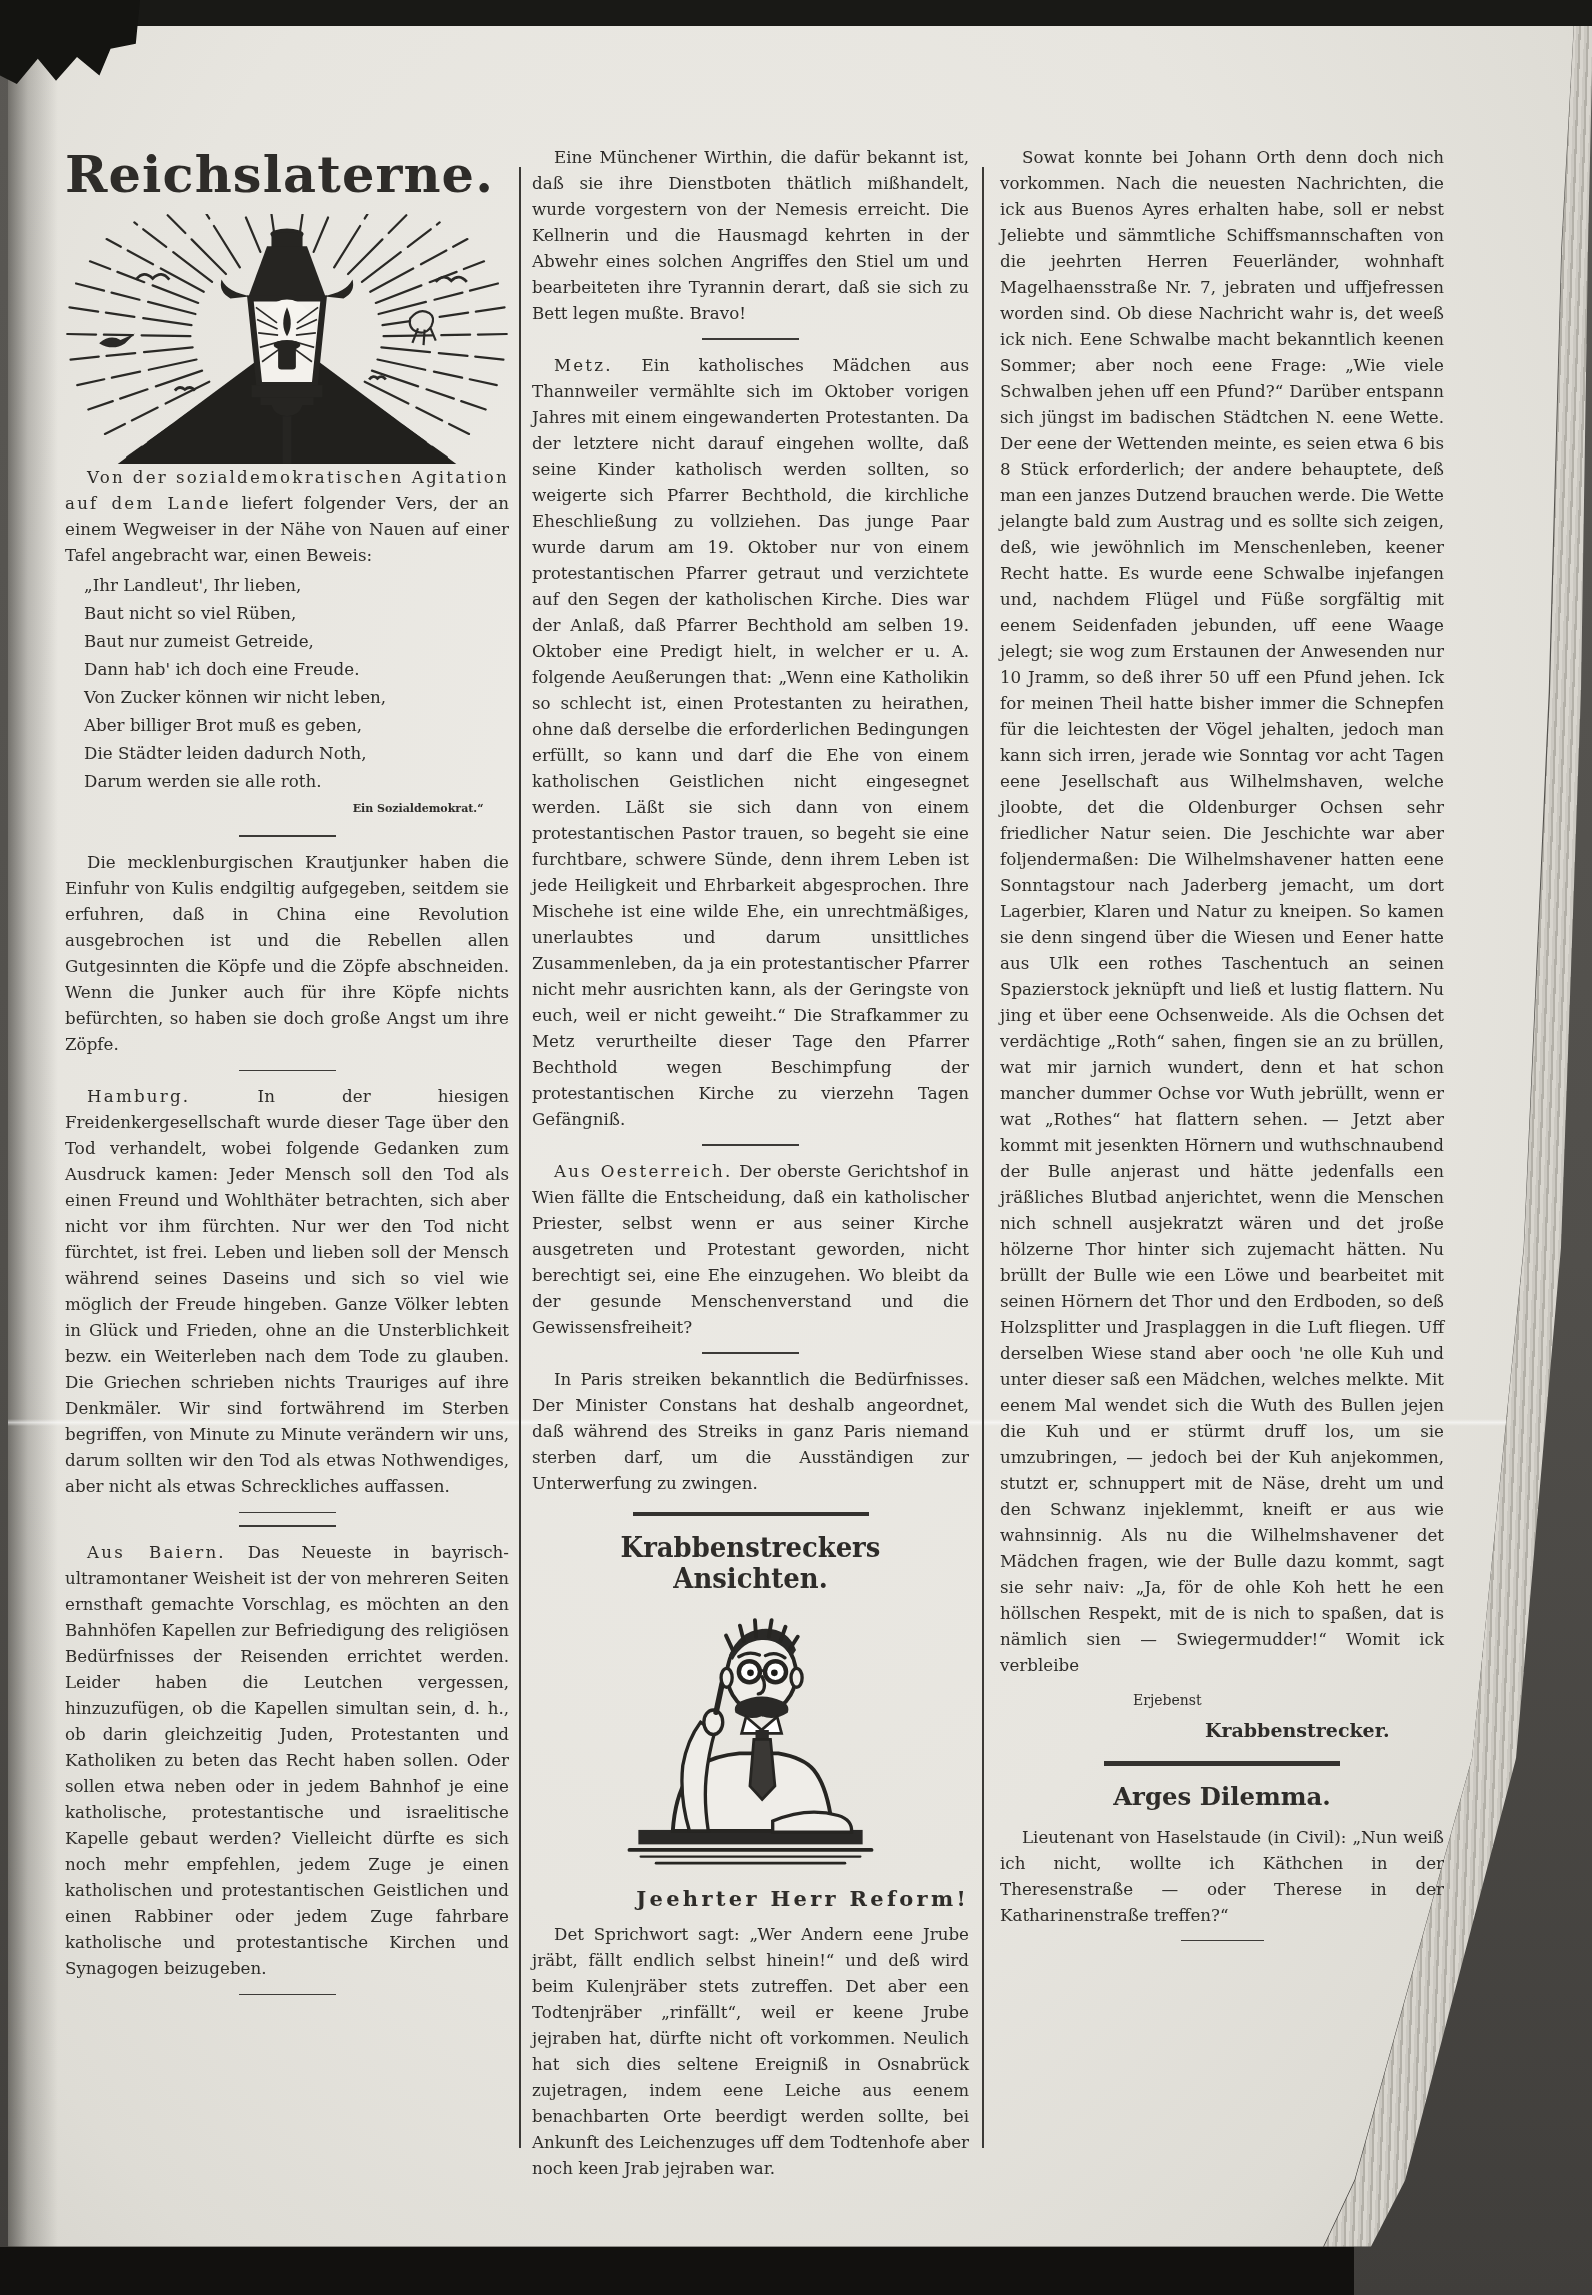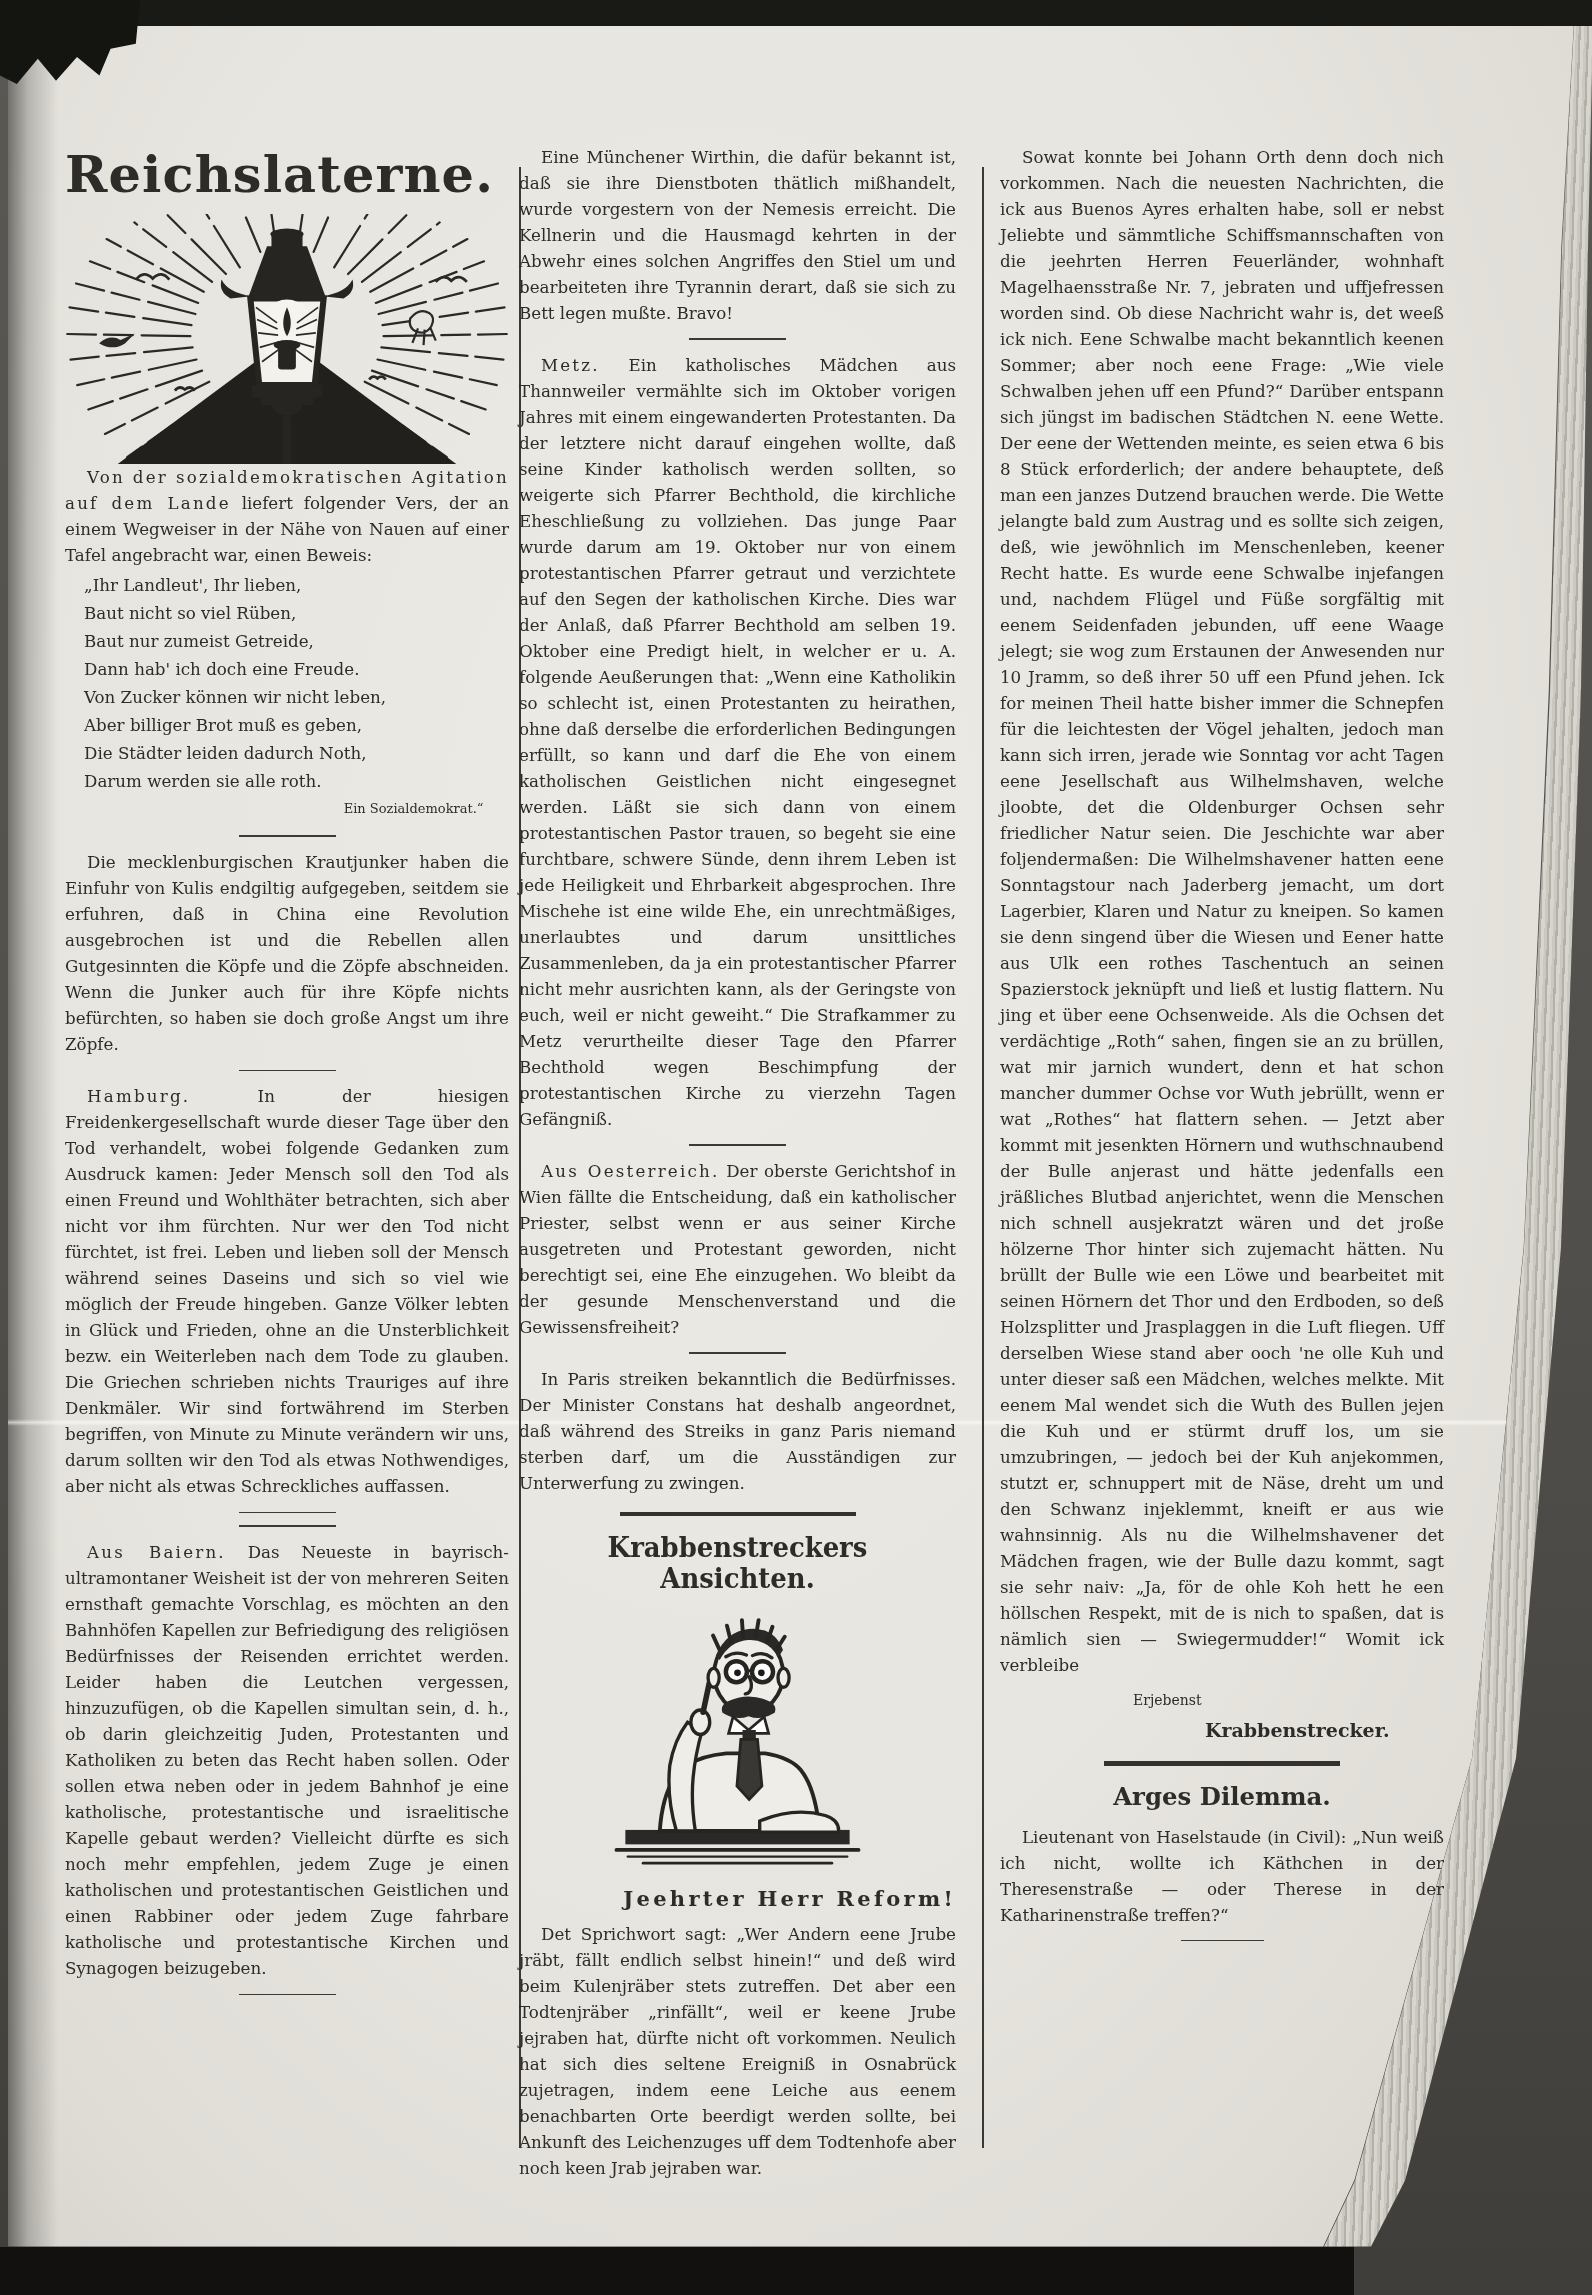--- a/index.html
+++ b/index.html
@@ -21,32 +21,32 @@
   .page-stack{position:absolute;left:1277px;top:25.5px;width:316px;height:2221px;
     background:repeating-linear-gradient(92deg,#cbc8c1 0 2.8px,#b3b0a8 2.8px 5px,#d8d5ce 5px 8.3px);
     clip-path:polygon(297px 0,316px 0,311px 222px,304px 667px,284px 1222px,239px 1733px,128px 2155px,94px 2221px,47px 2221px,78px 2155px,195px 1733px,247px 1222px,273px 667px,285px 222px);}
   .bottom-band{position:absolute;left:0;top:2247px;width:1354px;height:49px;background:#12110f;}
 
   .vrule{position:absolute;top:167px;width:1.7px;height:1981px;background:#3b3936;}
   #rule1{left:519px;} #rule2{left:982px;}
 
   .col{position:absolute;top:144px;}
   #col1{left:65px;width:444px;}
-  #col2{left:519px;width:437px;}
+  #col2{left:532px;width:437px;}
   #col3{left:1000px;width:444px;}
 
   .col p{font-size:16.7px;line-height:26px;text-align:justify;margin:0;text-indent:22px;}
   .lead{letter-spacing:2.2px;}
   .title{font-size:51px;font-weight:bold;letter-spacing:1.1px;margin:0 0 10px 0;}
   .section-title{font-size:27px;font-weight:bold;text-align:center;margin:10px 0 5.6px 0;transform:scaleX(.96);}
   .salutation{font-size:21px;font-weight:bold;text-align:right;letter-spacing:3.3px;margin:14.4px 0 10px 0;}
   .dilemma-title{font-size:24.4px;font-weight:bold;text-align:center;margin:16.7px 0 12.2px 0;}
   .poem{margin:3.3px 0 0 19px;}
   .poem div{font-size:16.7px;line-height:28px;}
-  .poem-sig{text-align:right;padding-right:25.5px;font-size:13px;line-height:28px;}
+  .poem-sig{text-align:right;padding-right:25.5px;font-size:11px;line-height:28px;font-weight:bold;}
   .closing-regards{font-size:14px;line-height:28px;padding-left:133px;margin-top:7.8px;}
   .closing-signature{font-size:19px;font-weight:bold;padding-left:205px;line-height:32px;}
   .hr{width:97px;height:1.7px;background:#3c3a37;margin:12.2px auto;}
   .hr.thick{width:236px;height:4.4px;background:#34322f;margin:15.5px auto;}
   .hr.short{width:83px;height:1.1px;}
   .illustration{display:block;margin:0 auto;}
   .cartoon-wrap{margin:3.3px 0 0 0;text-align:center;}
 </style>
 </head>
 <body>

